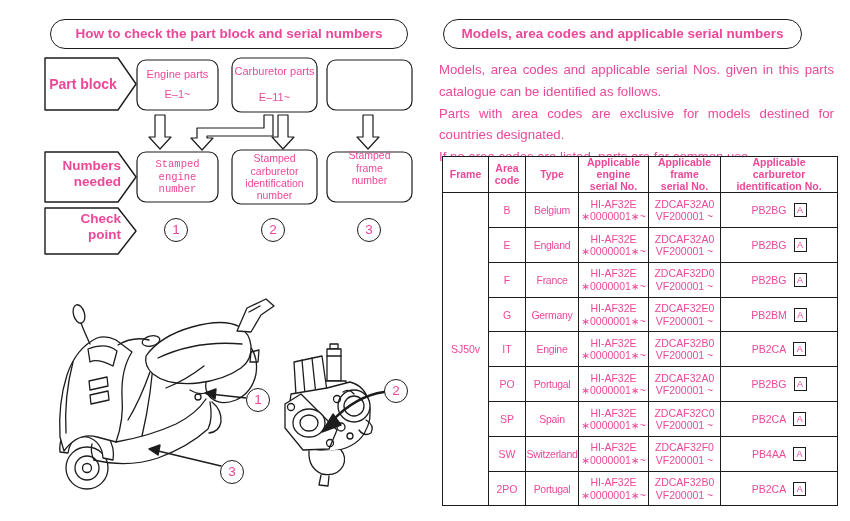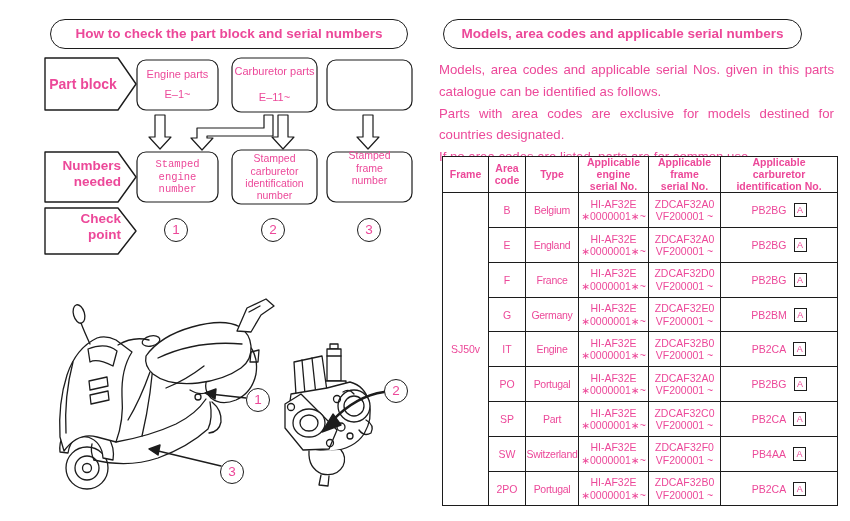--- a/index.html
+++ b/index.html
@@ -300,21 +300,21 @@
       <td class="two-line">
         <div>ZDCAF32A0</div>
         <div>VF200001 ~</div>
       </td>
       <td>
         <span>PB2BG</span><span class="abox">A</span>
       </td>
     </tr>
         <tr>
       <td>SP</td>
-      <td class="t-type">Part</td>
+      <td class="t-type">Spain</td>
       <td class="two-line">
         <div>HI-AF32E</div>
         <div>∗0000001∗~</div>
       </td>
       <td class="two-line">
         <div>ZDCAF32C0</div>
         <div>VF200001 ~</div>
       </td>
       <td>
         <span>PB2CA</span><span class="abox">A</span>

